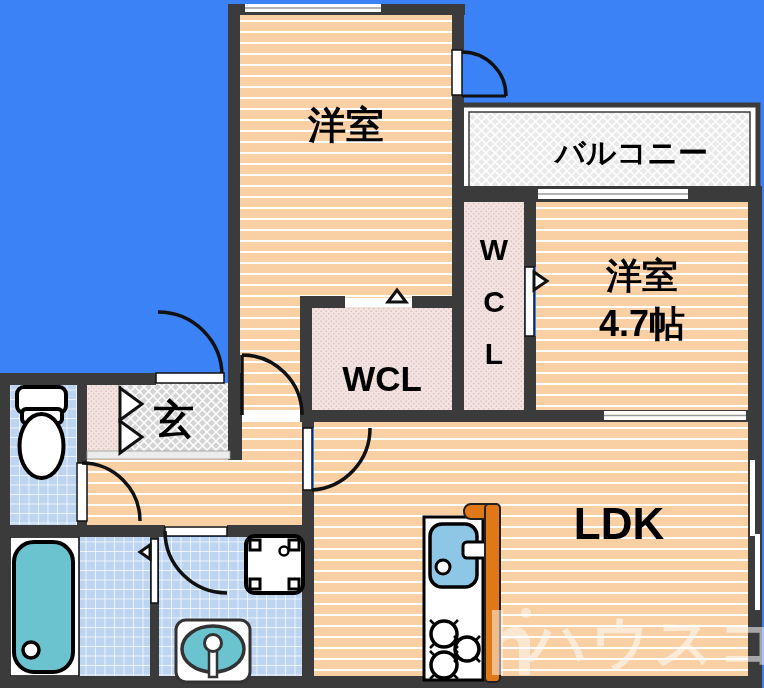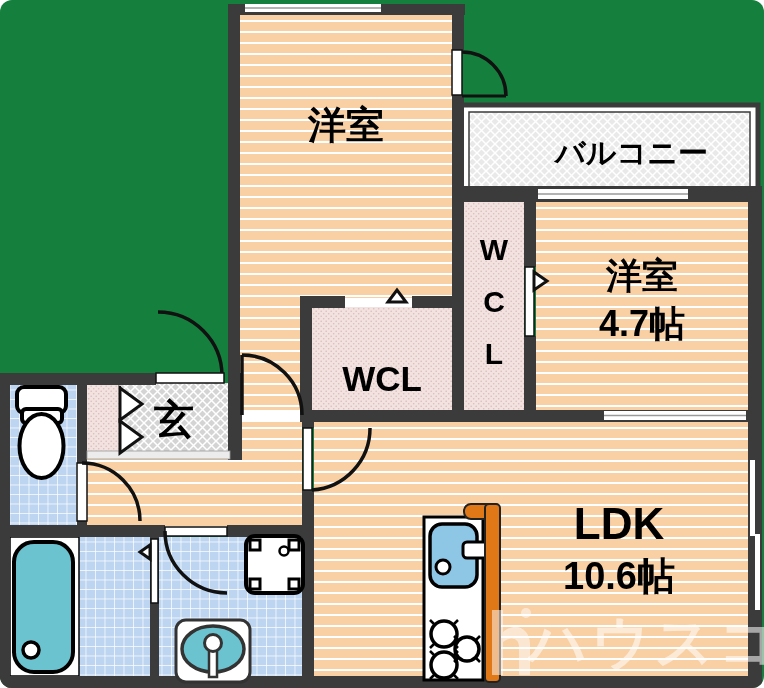--- a/index.html
+++ b/index.html
@@ -1,18 +1,18 @@
 <!DOCTYPE html>
 <html><head>
 <meta charset="utf-8">
 <style>
   html,body{margin:0;padding:0;background:#fff;}
   #stage{
-    position:relative;width:764px;height:688px;background:#15803d;
-    font-family:"Liberation Sans","DejaVu Sans",sans-serif;overflow:hidden;border-radius:12px;
+    position:relative;width:764px;height:688px;background:#3b82f6;
+    font-family:"Liberation Sans","DejaVu Sans",sans-serif;overflow:hidden;
   }
   #plan-svg{position:absolute;left:0;top:0;}
   .lbl{position:absolute;text-align:center;color:#000;font-weight:600;pointer-events:none;}
   .lbl .ln{display:block;}
   #lbl-bedroom1{left:240px;top:102px;width:212px;font-size:38px;line-height:46px;}
   #lbl-balcony{left:469px;top:136px;width:325px;font-size:30px;line-height:34px;}
   #lbl-bedroom2{left:536px;top:252px;width:212px;font-size:36px;line-height:48px;}
   #lbl-wclv{left:464px;top:224px;width:60px;font-size:30px;line-height:52px;}
   #lbl-wclroom{left:312px;top:340px;width:140px;font-size:35px;line-height:40px;margin-top:19px;}
   #lbl-genkan{left:118px;top:396px;width:112px;font-size:40px;line-height:46px;}
@@ -248,18 +248,17 @@
 <div class="lbl" id="lbl-wclroom">
   <span class="ln">WCL</span>
 </div>
 
 <div class="lbl" id="lbl-genkan">
   <span class="ln">玄</span>
 </div>
 
 <div class="lbl" id="lbl-ldk">
   <span class="ln">LDK</span>
-  <span class="ln size">10.6帖</span>
 </div>
 
 <div id="watermark-text">ハウスコム</div>
 
 </div>
 
 </body></html>

